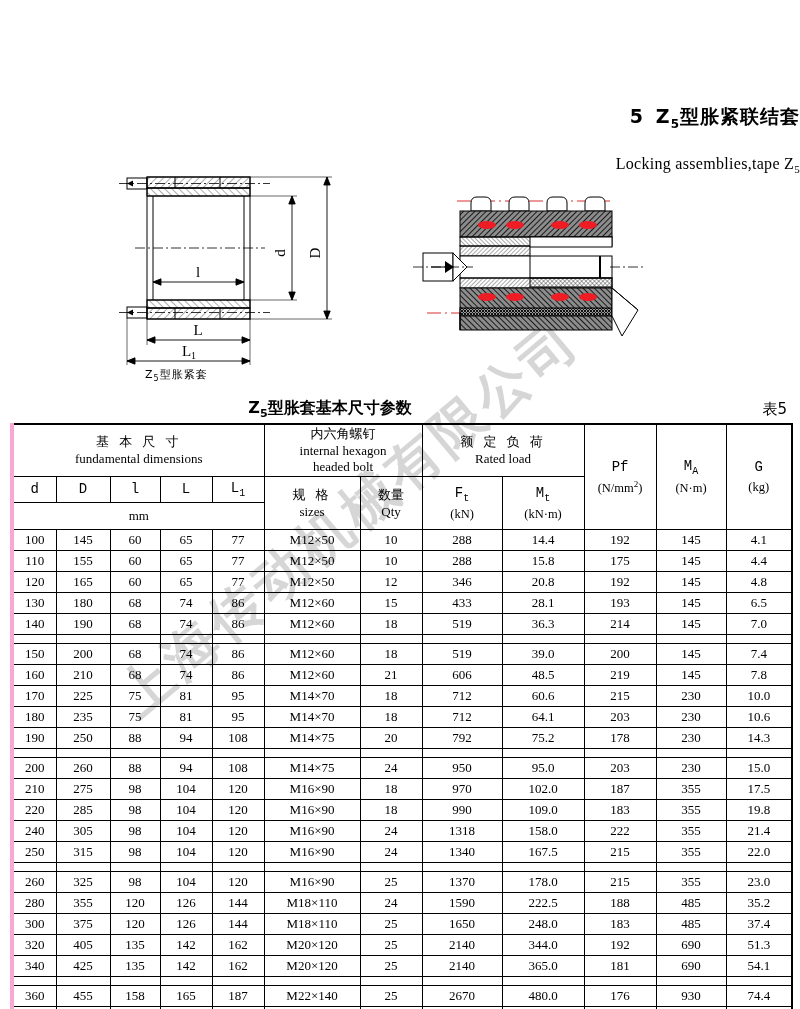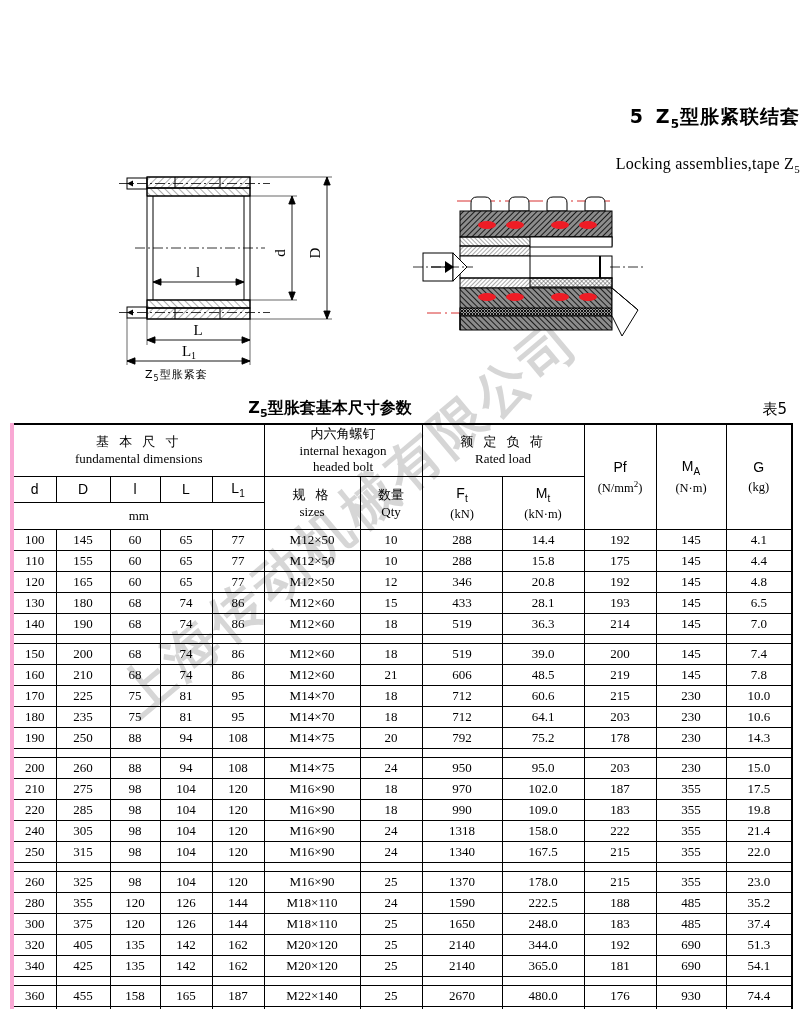--- a/index.html
+++ b/index.html
@@ -140,21 +140,21 @@
     line-height: 1.35;
   }
   .hdr-cn.tight { letter-spacing: 0px; }
   .hdr-en {
     font-family: "Liberation Serif", serif;
     font-size: 13px;
     display: block;
     line-height: 1.3;
   }
   .hdr-sym {
-    font-family: Liberation Sans, sans-serif;
+    font-family: Liberation Mono, monospace;
     font-size: 14px;
     display: block;
     line-height: 1.5;
   }
   .hdr-sym .sub { font-size: 10px; vertical-align: sub; }
   .hdr-unit {
     font-family: "Liberation Serif", serif;
     font-size: 12.5px;
     display: block;
     line-height: 1.5;

